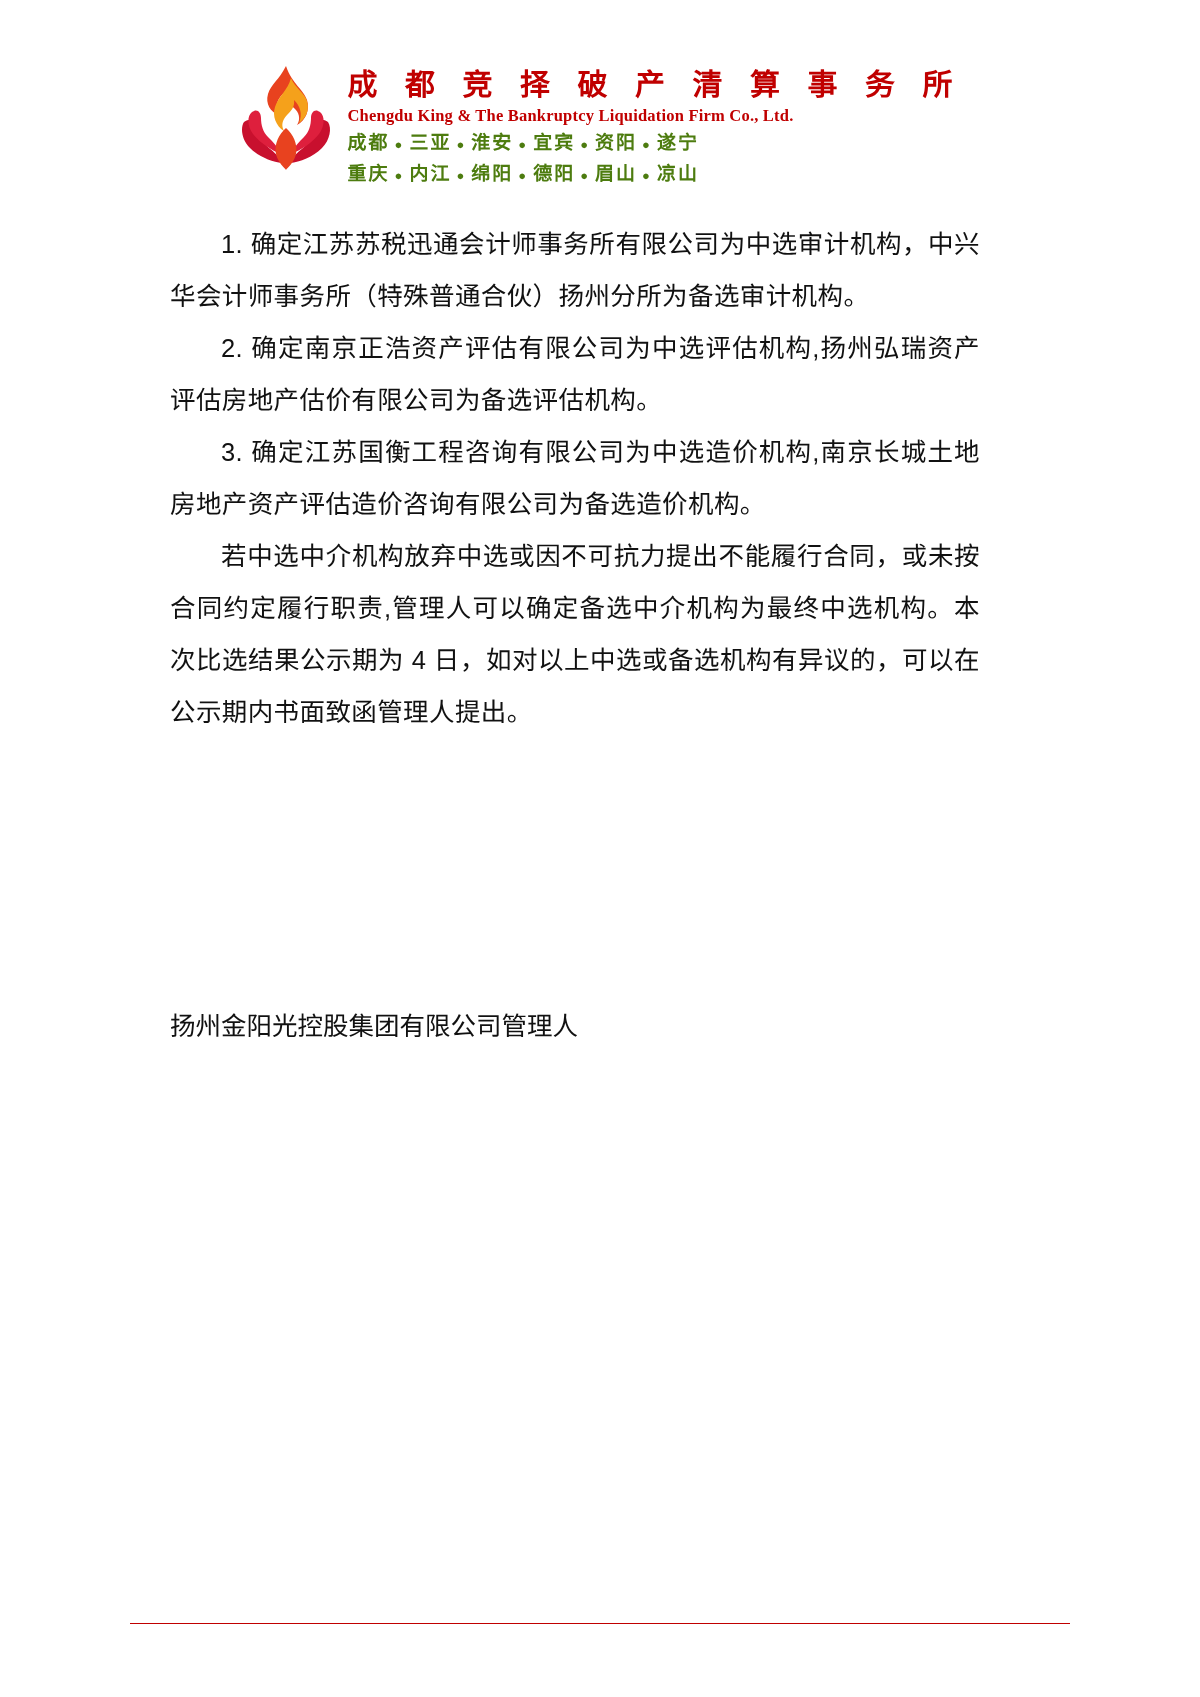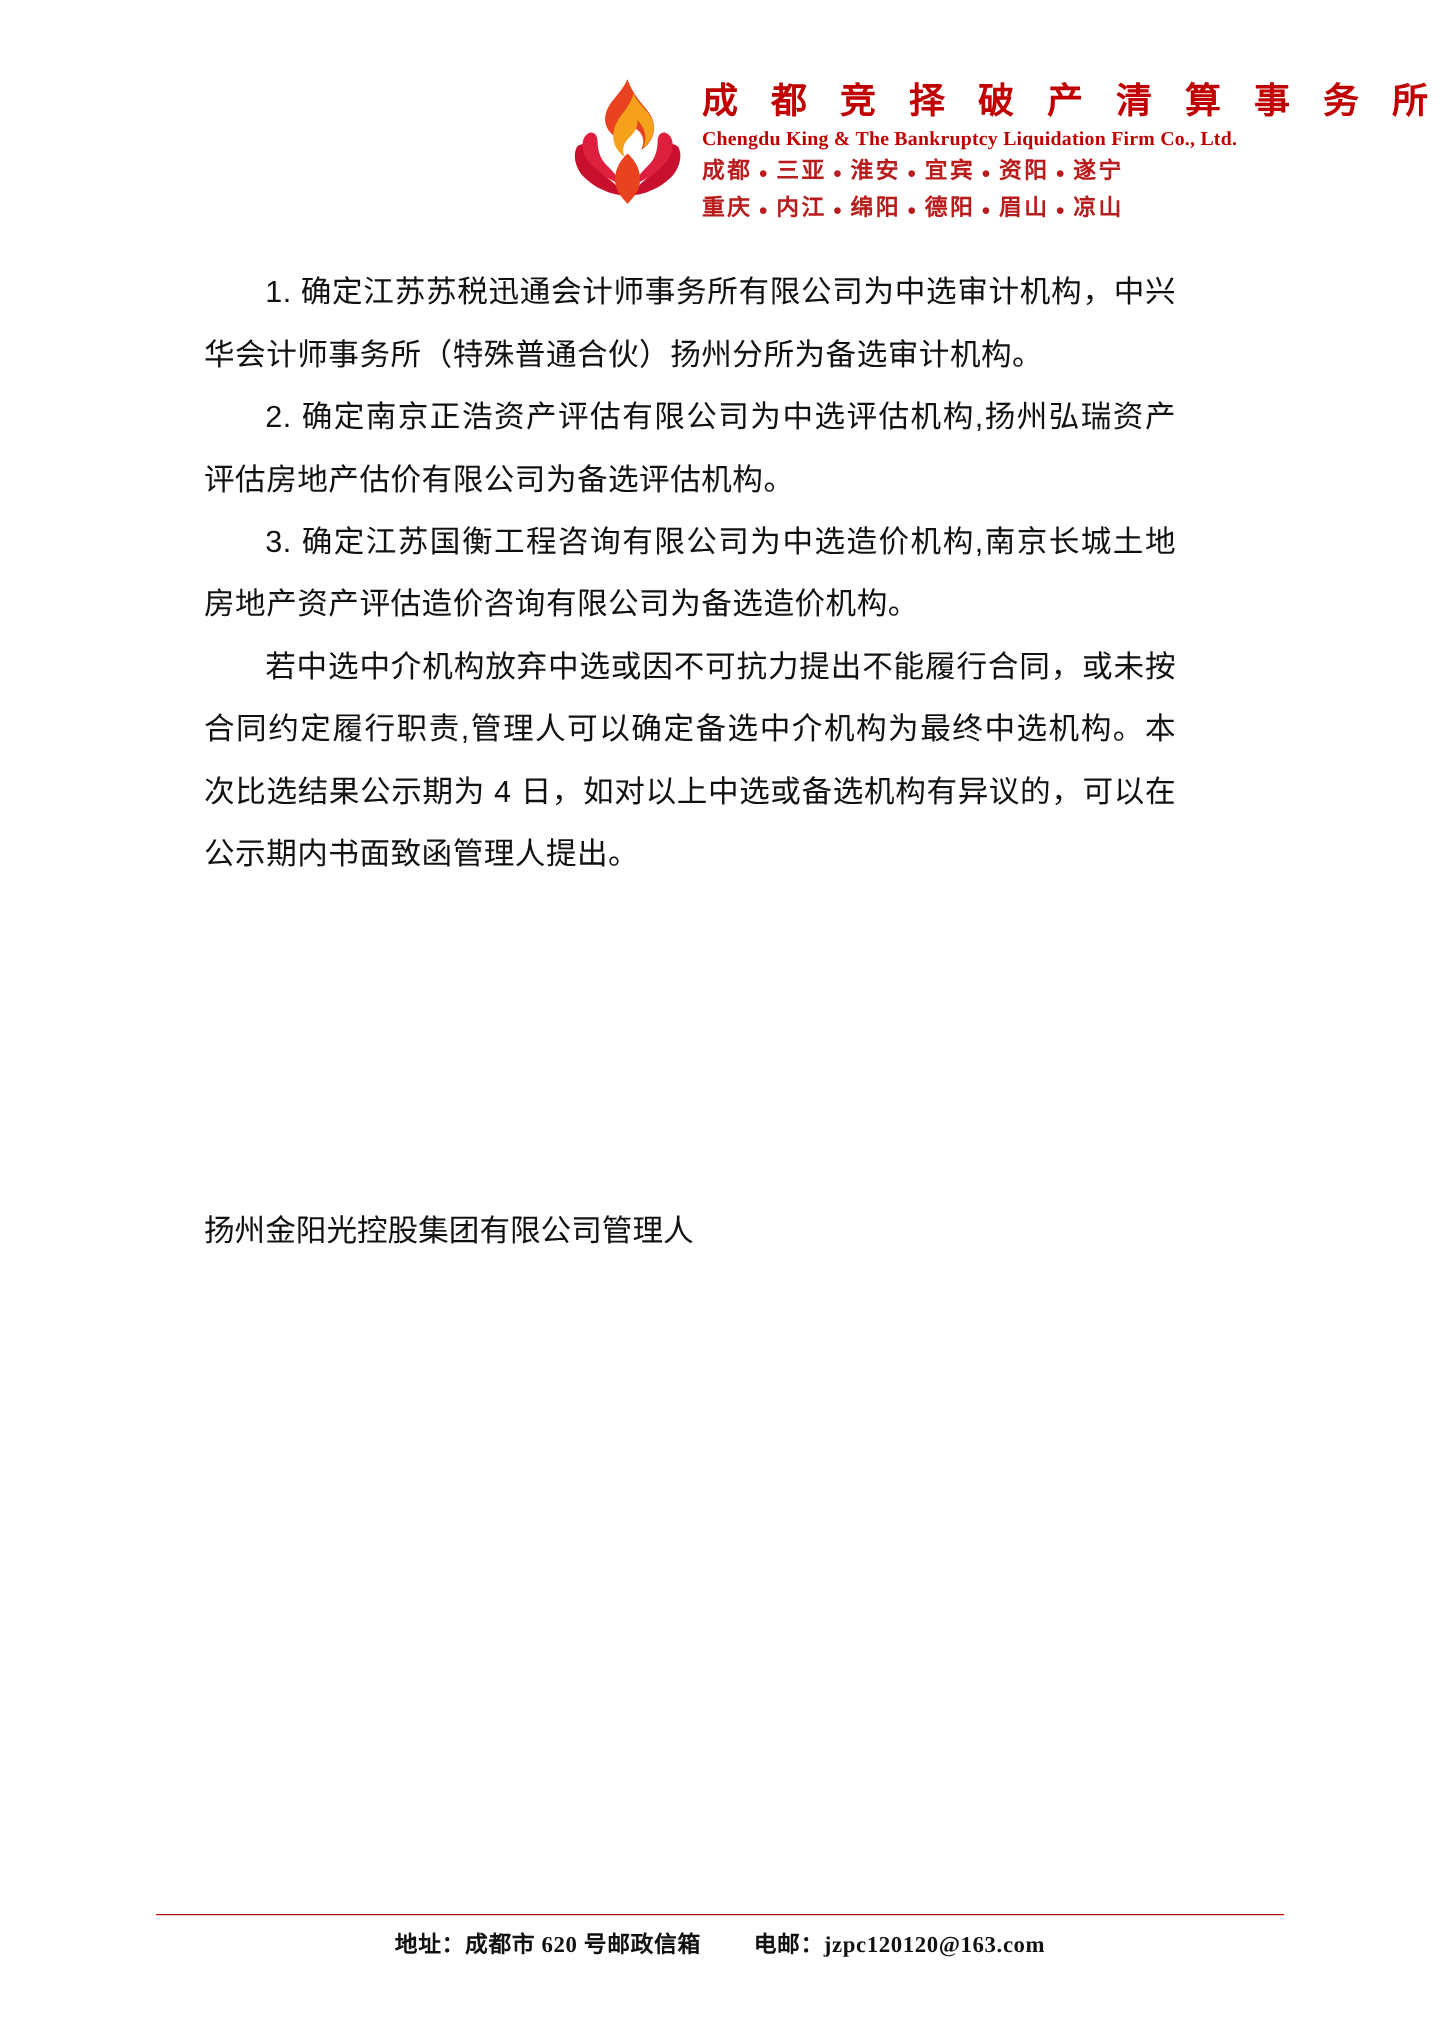--- a/index.html
+++ b/index.html
@@ -22,21 +22,21 @@
     box-sizing: border-box;
   }
 
   
   .letterhead {
     position: absolute;
     top: 62px;
     left: 0;
     width: 1200px;
     display: flex;
-    justify-content: flex-end;
+    justify-content: center;
     align-items: flex-start;
   }
   .letterhead-inner {
     display: flex;
     align-items: flex-start;
     gap: 14px;
   }
   .logo {
     width: 96px;
     height: 112px;
@@ -67,21 +67,21 @@
     color: #c00000;
     line-height: 1.3;
     letter-spacing: 0.2px;
     white-space: nowrap;
     margin-top: 1px;
   }
   .cities {
     font-family: "Liberation Serif", "DejaVu Serif", serif;
     font-weight: bold;
     font-size: 19px;
-    color: #b91c1c;
+    color: #4d7c0f;
     line-height: 1.55;
     letter-spacing: 2px;
     white-space: nowrap;
     margin-top: 2px;
   }
   .cities span.dot {
     font-size: 13px;
     vertical-align: middle;
     padding: 0 5px;
   }
@@ -197,18 +197,15 @@
     <p class="para">若中选中介机构放弃中选或因不可抗力提出不能履行合同，或未按合同约定履行职责,管理人可以确定备选中介机构为最终中选机构。本次比选结果公示期为 4 日，如对以上中选或备选机构有异议的，可以在公示期内书面致函管理人提出。</p>
     <div class="spacer-1"></div>
   </div>
 
   <div class="sign-block">
     <div class="sign-line">扬州金阳光控股集团有限公司管理人</div>
   </div>
 
   <div class="footer">
     <div class="footer-rule"></div>
-    <div class="footer-text">
-      <span>地址：</span><span>成都市 620 号邮政信箱</span><span class="gap"></span><span>电邮：</span><span>jzpc120120@163.com</span>
-    </div>
   </div>
 
 </div>
 
 </body></html>

